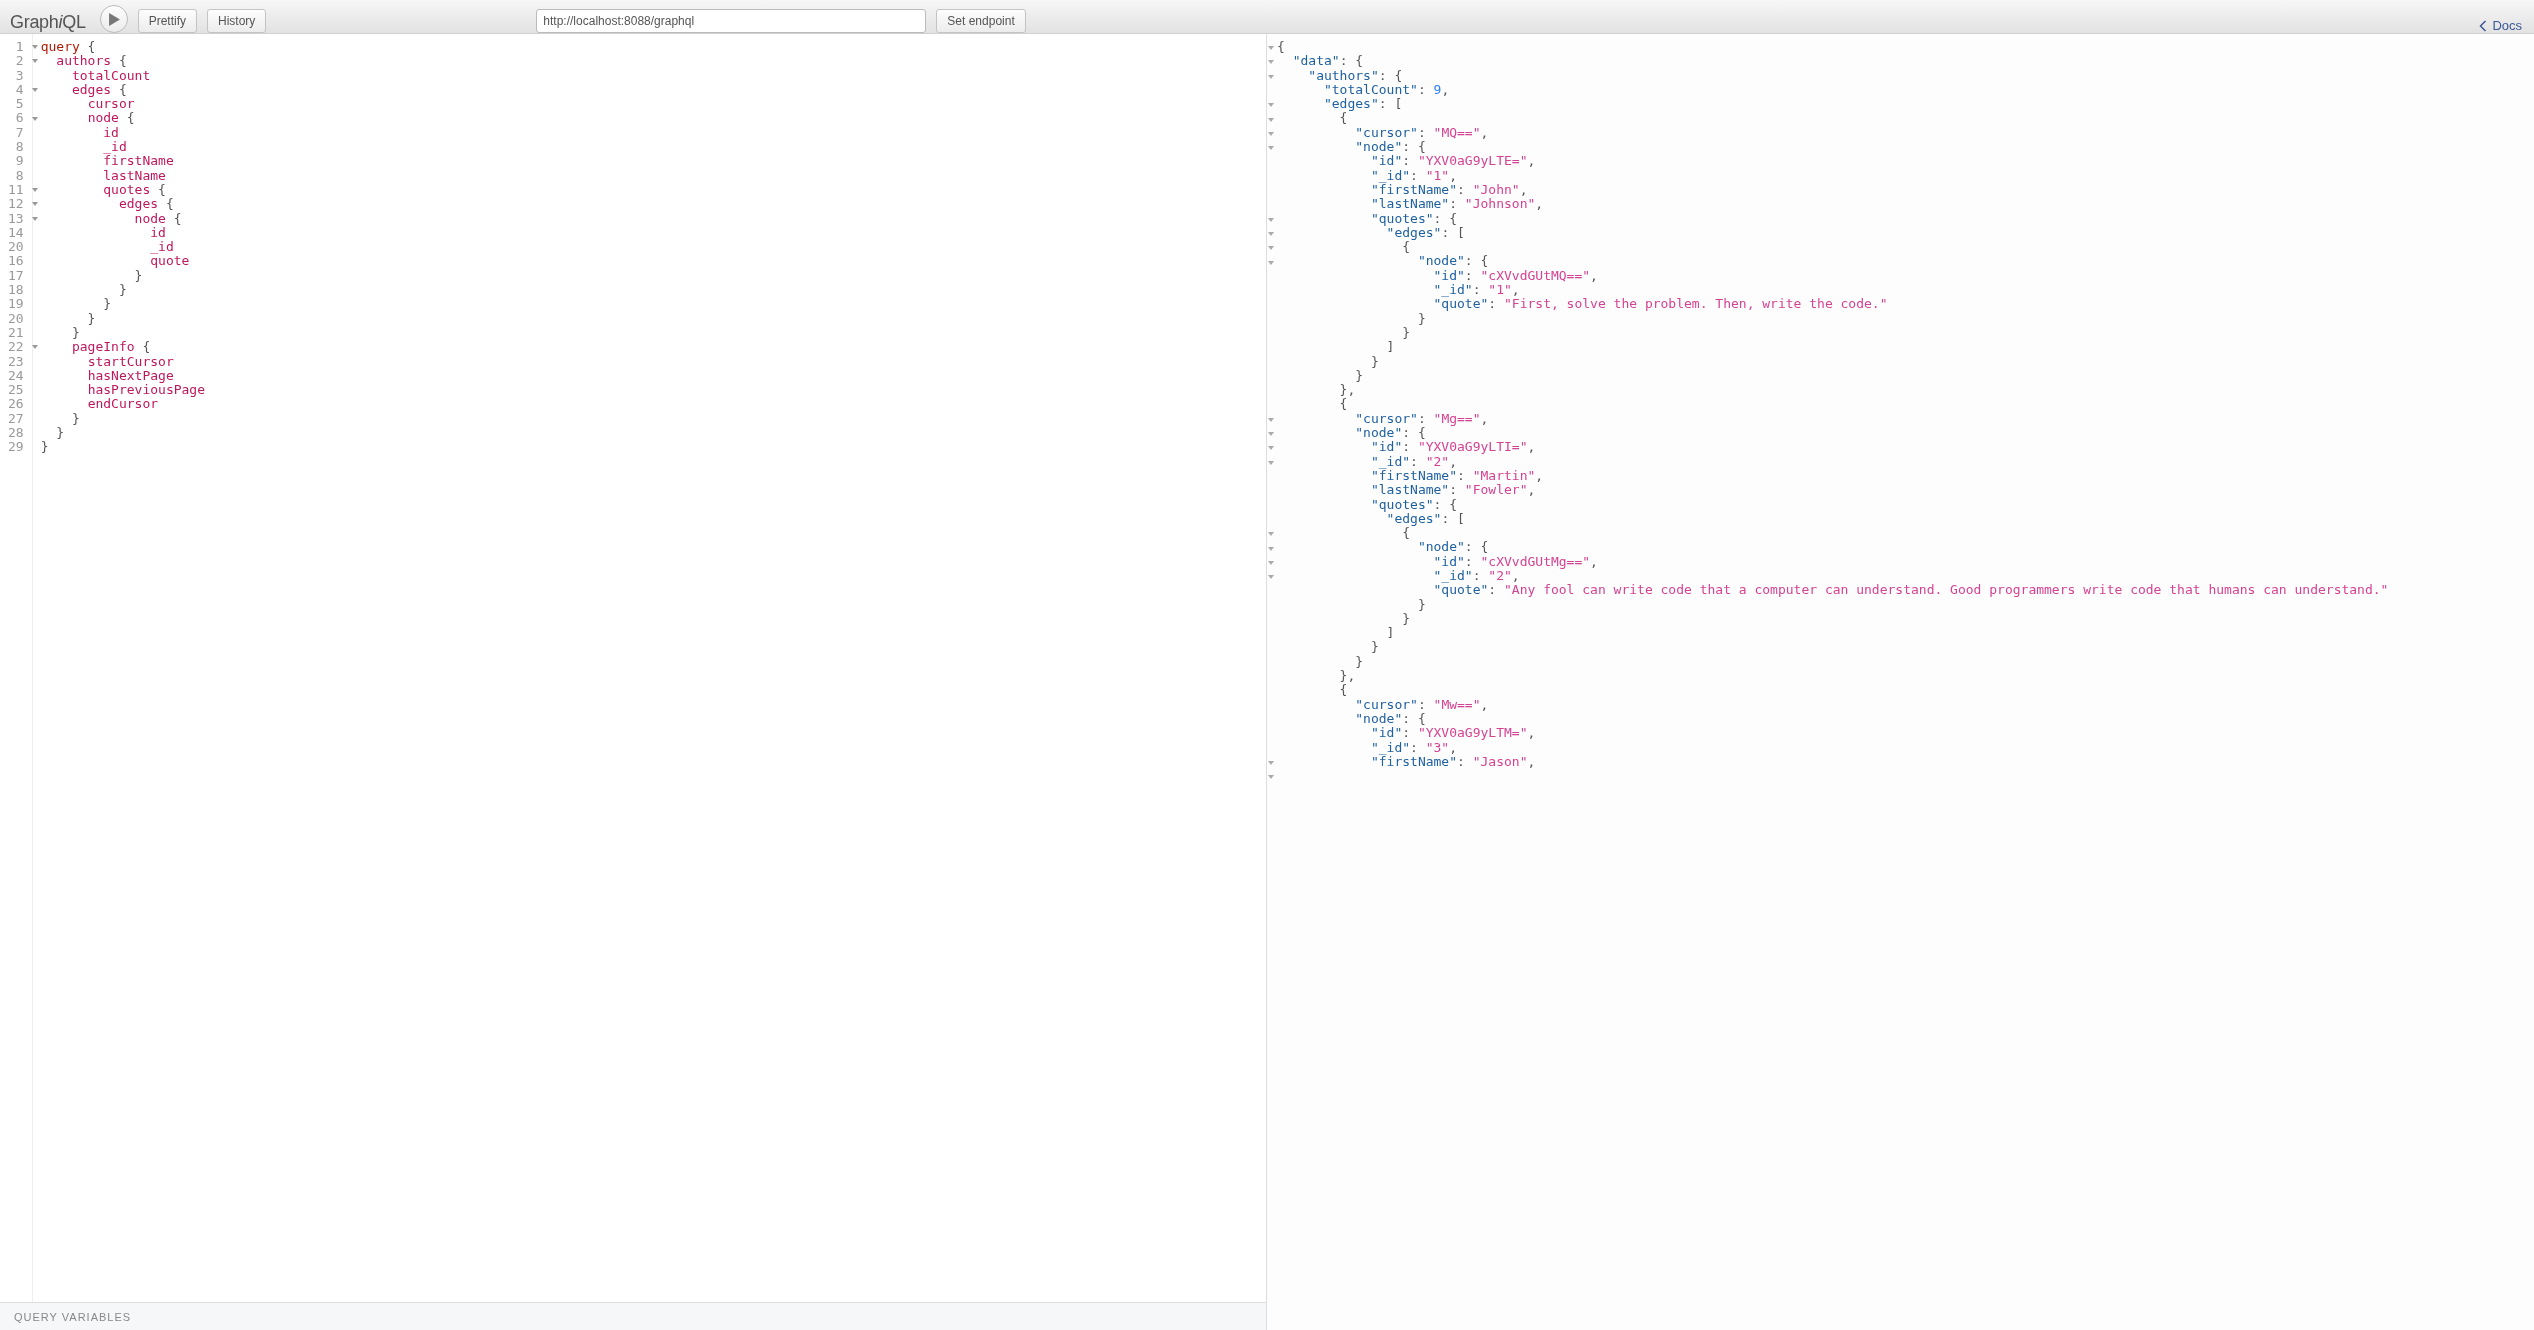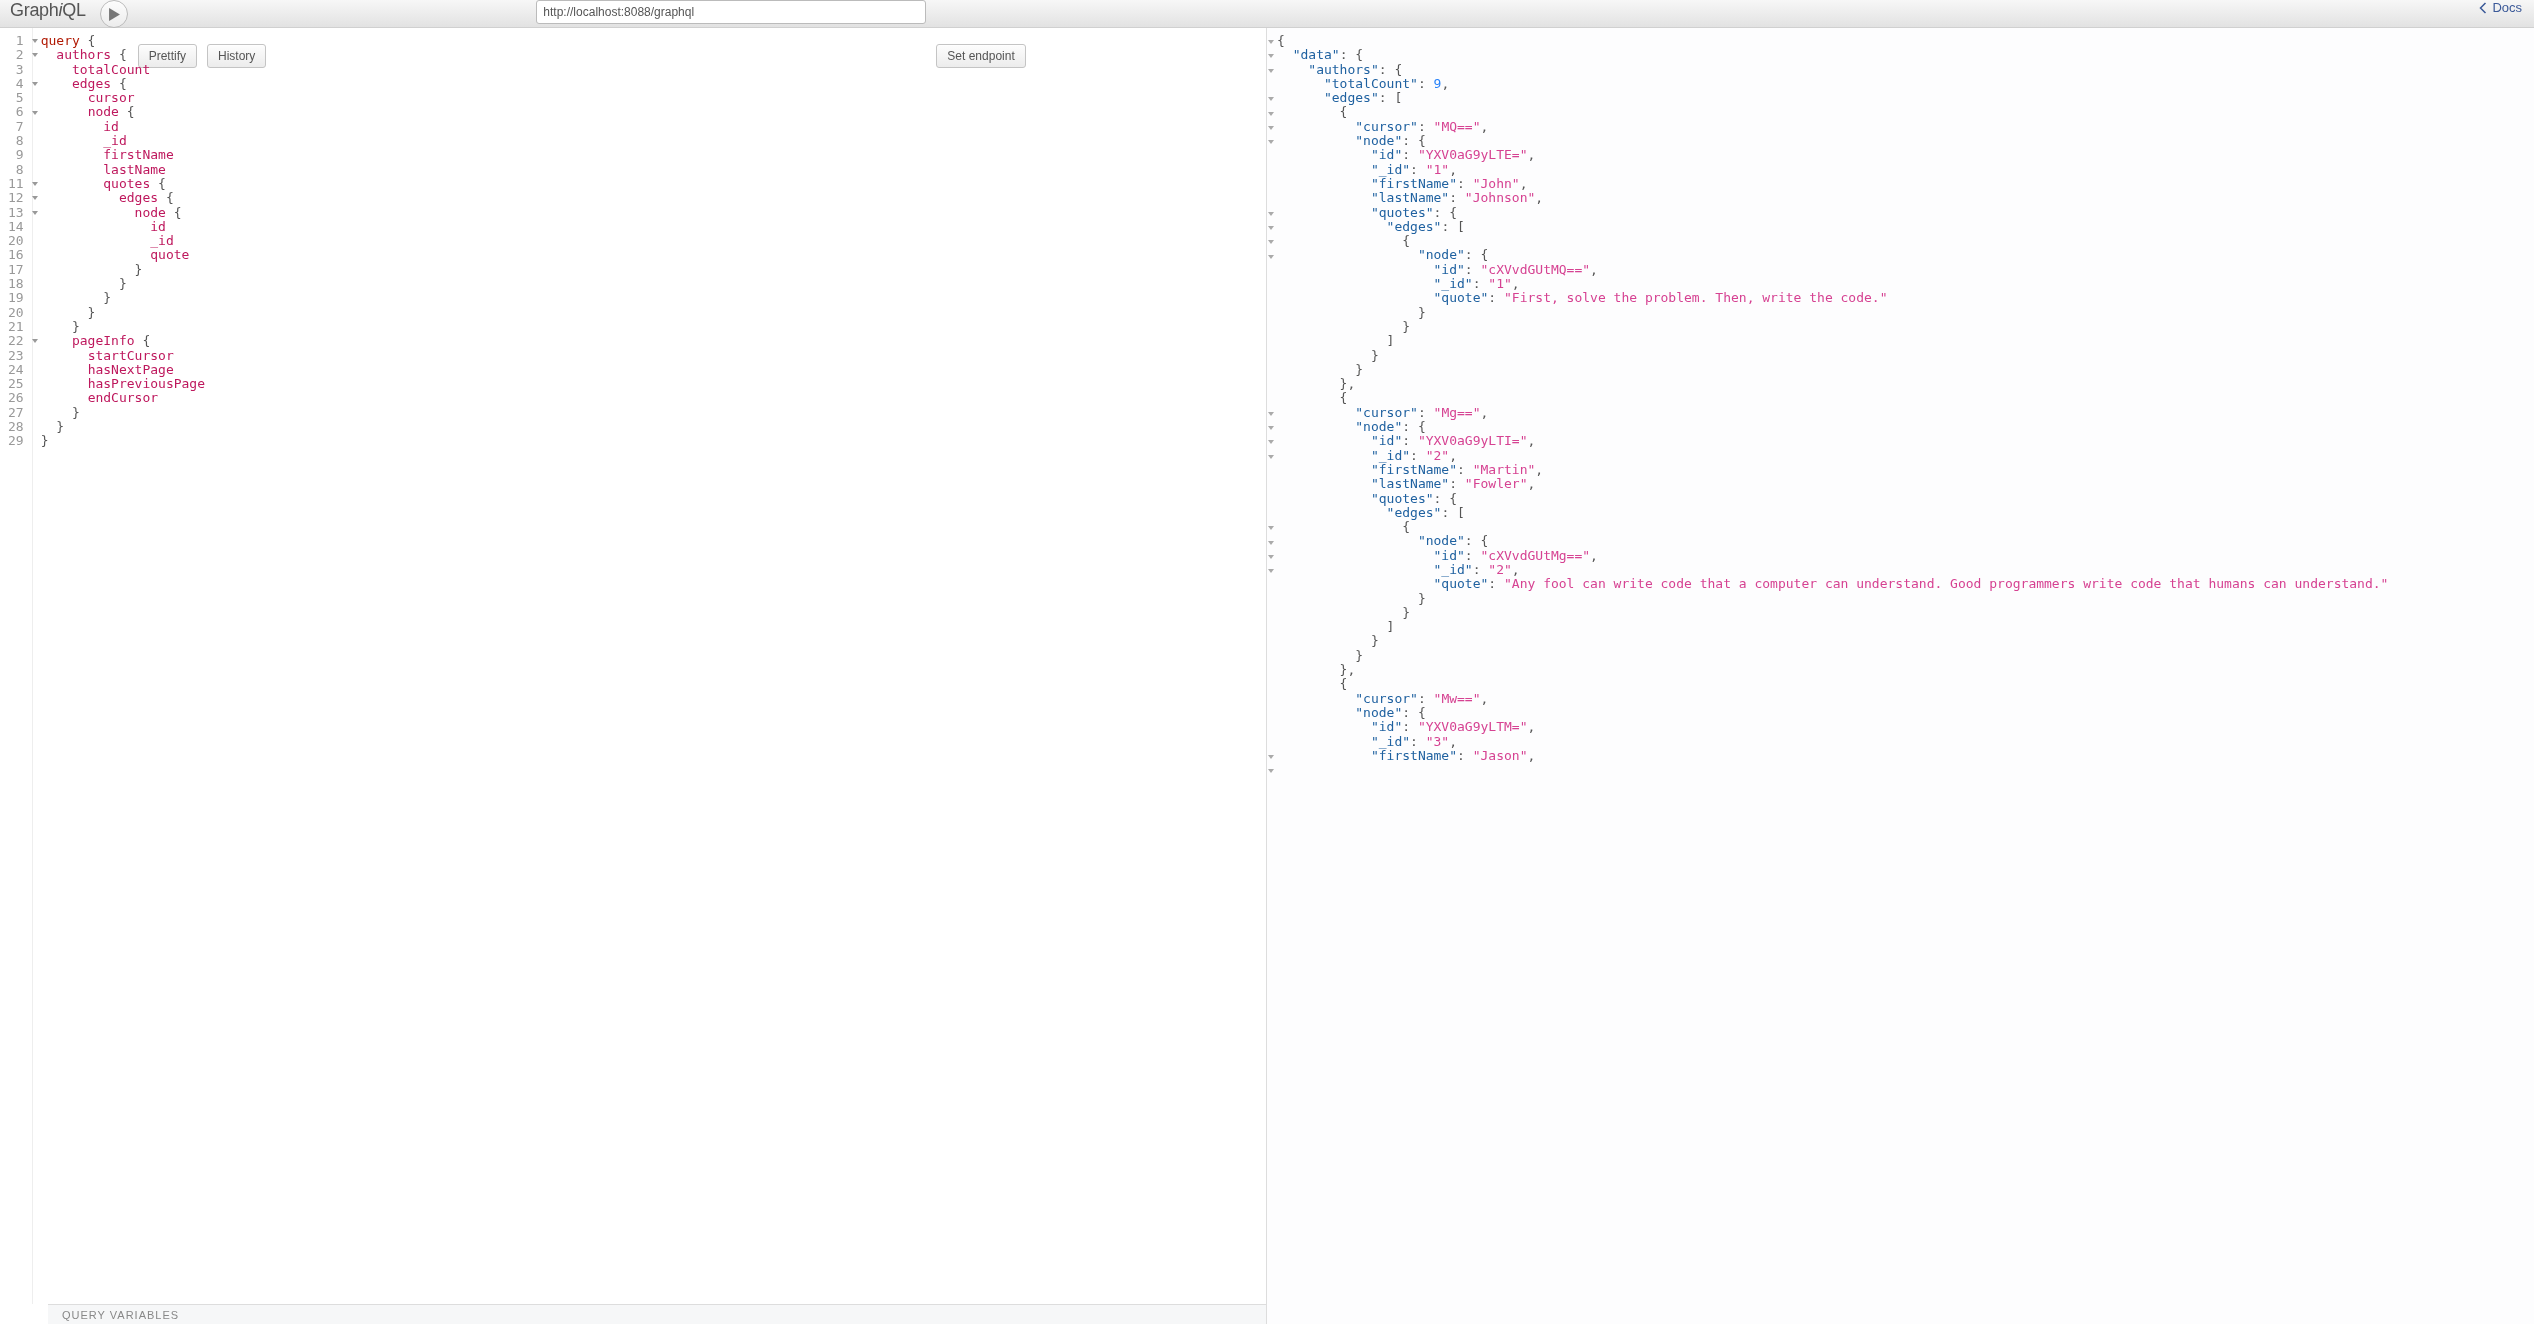--- a/index.html
+++ b/index.html
@@ -4,25 +4,25 @@
 <style>
   * { box-sizing: border-box; margin: 0; padding: 0; }
   body {
     font-family: -apple-system, BlinkMacSystemFont, "Segoe UI", Helvetica, Arial, sans-serif;
     font-size: 13px;
     background: #fff;
     overflow: hidden;
     height: 100vh;
   }
   .toolbar {
-    height: 28px;
+    height: 34px;
     background: linear-gradient(#f7f7f7, #e2e2e2);
     border-bottom: 1px solid #d0d0d0;
     display: flex;
-    align-items: flex-start;
+    align-items: flex-end;
     padding: 0 10px;
     gap: 10px;
   }
   .logo {
     font-size: 18px;
     color: #555;
     font-weight: 400;
     letter-spacing: -0.3px;
     margin-right: 4px;
   }
@@ -127,31 +127,30 @@
     border-right: 0;
   }
   .result-fold-strip .arr{
     position:absolute; left:2px;
     border-left:4px solid #aaa; border-top:3px solid transparent; border-bottom:3px solid transparent;
     transform: rotate(90deg);
   }
   .result-code { padding-left: 10px; }
 
   .variables-bar {
-    height: 20px;
+    height: 28px;
     border-top: 1px solid #ddd;
     background: #f6f7f8;
     font-size: 11px;
     letter-spacing: 1px;
     color: #888;
     display: flex; align-items: center;
     padding: 0 14px;
     text-transform: uppercase;
     cursor: row-resize;
-    margin-left: 48px;
   }
 </style>
 </head>
 <body>
 
 <div class="toolbar">
   <span class="logo"><span>Graph</span><em>i</em><span>QL</span></span>
   <button class="run-button">
     <svg viewBox="0 0 10 12">
         <path d="M0 0 L10 6 L0 12 Z" fill="#777"></path>

